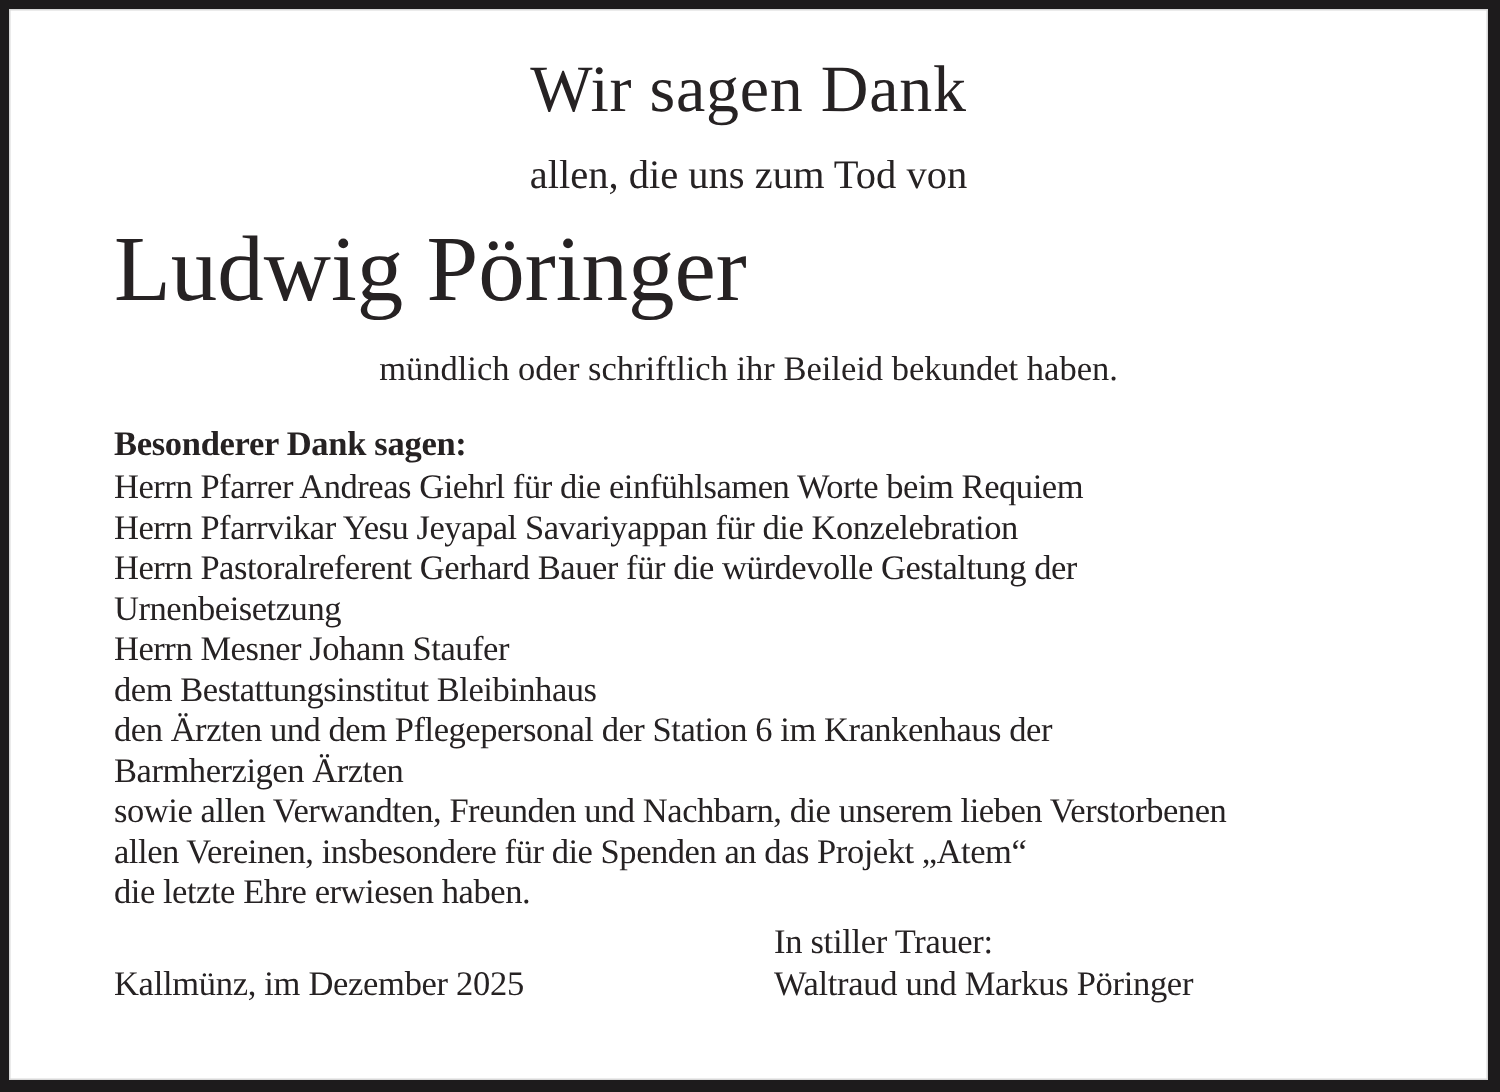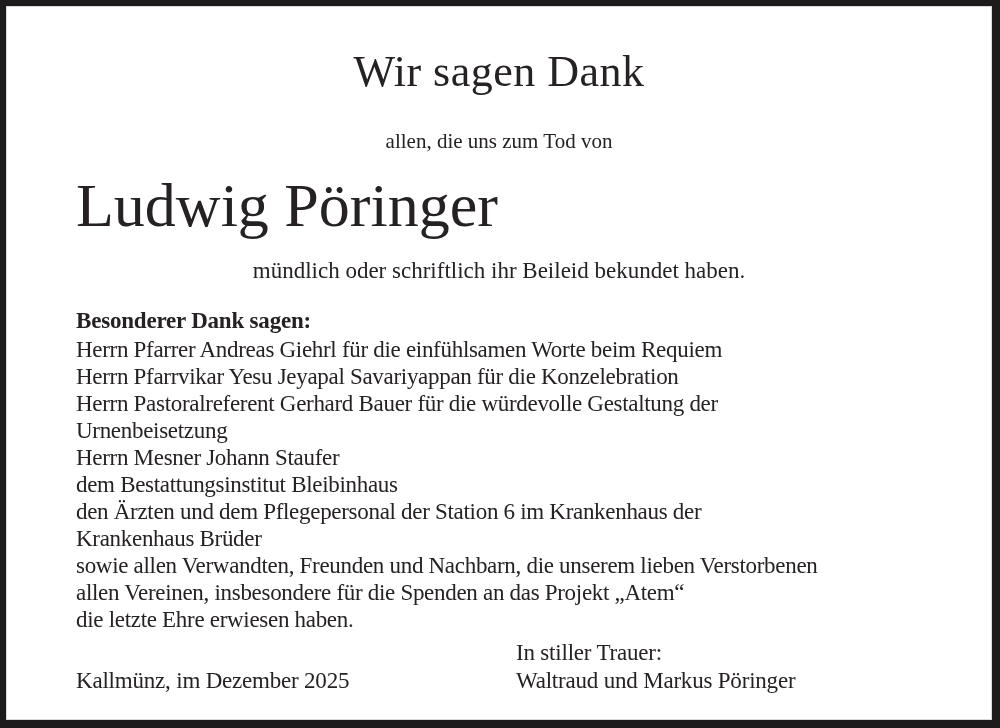--- a/index.html
+++ b/index.html
@@ -16,35 +16,35 @@
     color: var(--text);
   }
   .sheet {
     width: 1000px;
     height: 728px;
     background: var(--background);
     border-style: solid;
     border-color: var(--border);
     border-width: 6px 8px 8px 6px;
     box-shadow: inset 0 0 0 1px #d8d8d8;
-    padding: 36px 70px 14px 70px;
+    padding: 24px 70px 14px 70px;
     overflow: hidden;
   }
   .title {
     text-align: center;
     font-size: 44px;
     line-height: 1.1;
     letter-spacing: 0.5px;
     margin-top: 6px;
   }
   .intro {
     text-align: center;
-    font-size: 21px;
+    font-size: 27px;
     line-height: 28px;
-    margin-top: 31px;
+    margin-top: 18px;
   }
   .deceased {
     font-size: 62px;
     line-height: 71px;
     margin-top: 15px;
   }
   .condolence {
     text-align: center;
     font-size: 23px;
     line-height: 28px;
@@ -101,21 +101,21 @@
   <div class="thanks-heading">Besonderer Dank sagen:</div>
 
   <div class="thanks-list">
     <div class="thanks-line">Herrn Pfarrer Andreas Giehrl für die einfühlsamen Worte beim Requiem</div>
     <div class="thanks-line">Herrn Pfarrvikar Yesu Jeyapal Savariyappan für die Konzelebration</div>
     <div class="thanks-line">Herrn Pastoralreferent Gerhard Bauer für die würdevolle Gestaltung der</div>
     <div class="thanks-line">Urnenbeisetzung</div>
     <div class="thanks-line">Herrn Mesner Johann Staufer</div>
     <div class="thanks-line">dem Bestattungsinstitut Bleibinhaus</div>
     <div class="thanks-line">den Ärzten und dem Pflegepersonal der Station 6 im Krankenhaus der</div>
-    <div class="thanks-line">Krankenhaus Brüder</div>
+    <div class="thanks-line">Barmherzigen Ärzten</div>
     <div class="thanks-line">sowie allen Verwandten, Freunden und Nachbarn, die unserem lieben Verstorbenen</div>
     <div class="thanks-line">allen Vereinen, insbesondere für die Spenden an das Projekt „Atem“</div>
     <div class="thanks-line">die letzte Ehre erwiesen haben.</div>
   </div>
 
   <div class="closing">
     <div class="closing-left">Kallmünz, im Dezember 2025</div>
     <div class="closing-right">
       <div>In stiller Trauer:</div>
       <div>

